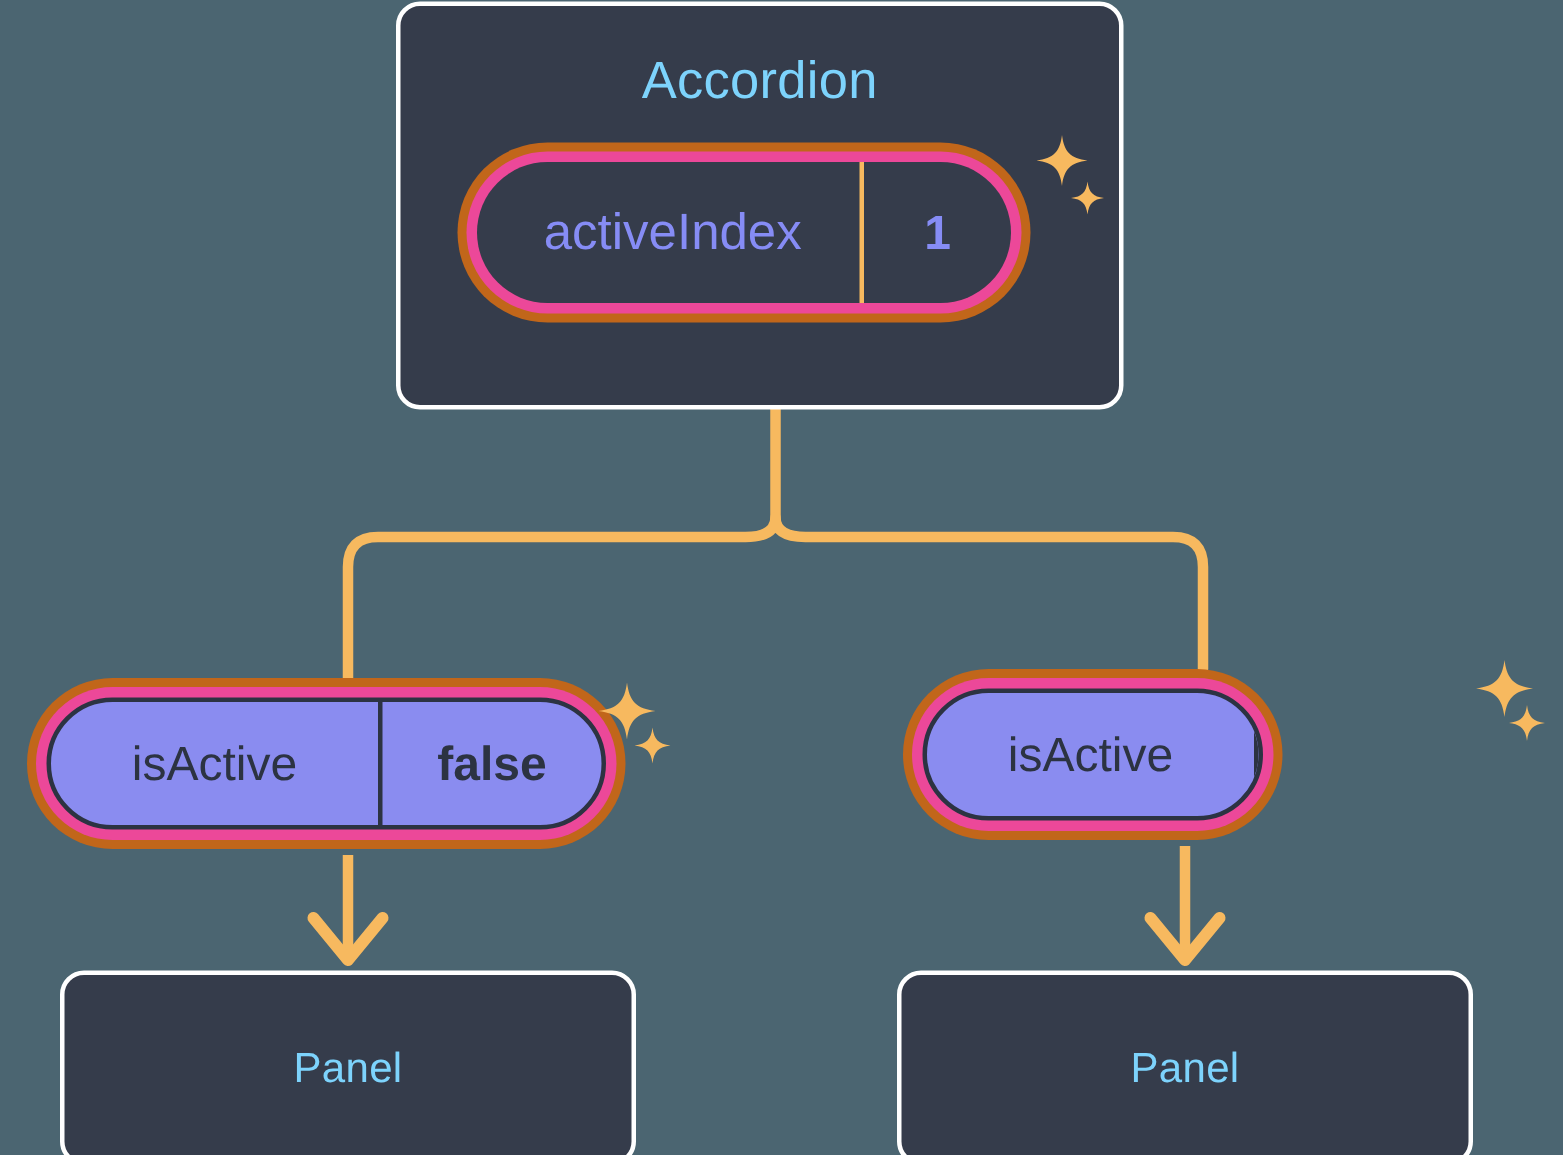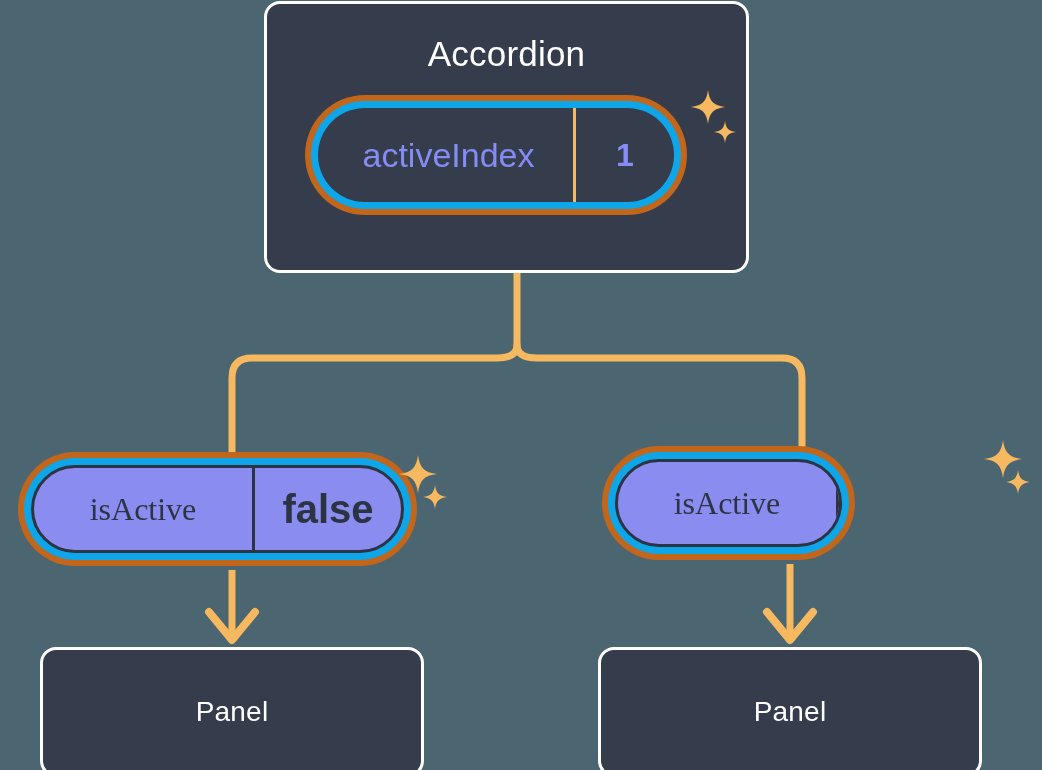--- a/index.html
+++ b/index.html
@@ -35,21 +35,21 @@
   
   .node {
     position: absolute;
     background: #353c4b;
     border: 3px solid #ffffff;
     border-radius: 16px;
     box-sizing: border-box;
   }
 
   .node-title {
-    color: #ffffff;
+    color: #7dd3fc;
     font-size: 35px;
     font-weight: 400;
     text-align: center;
     letter-spacing: 0.2px;
   }
 
   
   #node-accordion {
     left: 264px;
     top: 1px;
@@ -84,21 +84,21 @@
     border-radius: 999px;
     padding: 6px;
     box-sizing: border-box;
     background: #c1661a;
   }
   
   .pill-mid {
     border-radius: 999px;
     padding: 7px;
     box-sizing: border-box;
-    background: #0ea5e9;
+    background: #ec4899;
   }
   
   .pill-inner {
     border-radius: 999px;
     display: flex;
     align-items: stretch;
     overflow: hidden;
     box-sizing: border-box;
   }
   .pill-cell {
@@ -115,21 +115,21 @@
   .pill-dark .pill-inner { background: #353c4b; }
   .pill-dark .pill-key   { color: #868cf5; }
   .pill-dark .pill-value { color: #868cf5; }
   .pill-dark .pill-divider { background: #f7b95f; width: 3px; }
 
   
   .pill-purple .pill-inner {
     background: #8a8cf0;
     border: 3px solid #2c3342;
   }
-  .pill-purple .pill-key   { color: #2c3342; font-family: Liberation Serif, serif; }
+  .pill-purple .pill-key   { color: #2c3342; }
   .pill-purple .pill-value { color: #2c3342; }
   .pill-purple .pill-divider { background: #2c3342; width: 3px; }
 
   
   #pill-activeindex {
     left: 305px;
     top: 95px;
   }
   #pill-activeindex .pill-inner { height: 94px; }
   #pill-activeindex .pill-key {
@@ -143,21 +143,21 @@
   }
 
   
   .child-pill .pill-inner { height: 88px; }
   .child-pill .pill-key {
     width: 218px;
     font-size: 32px;
   }
   .child-pill .pill-value {
     width: 146px;
-    font-size: 40px;
+    font-size: 32px;
   }
   #pill-isactive-left  { left: 18px;  top: 452px; }
   #pill-isactive-right { left: 602px; top: 446px; }
 
   
   .sparkle {
     position: absolute;
     fill: #f7b95f;
     pointer-events: none;
   }

